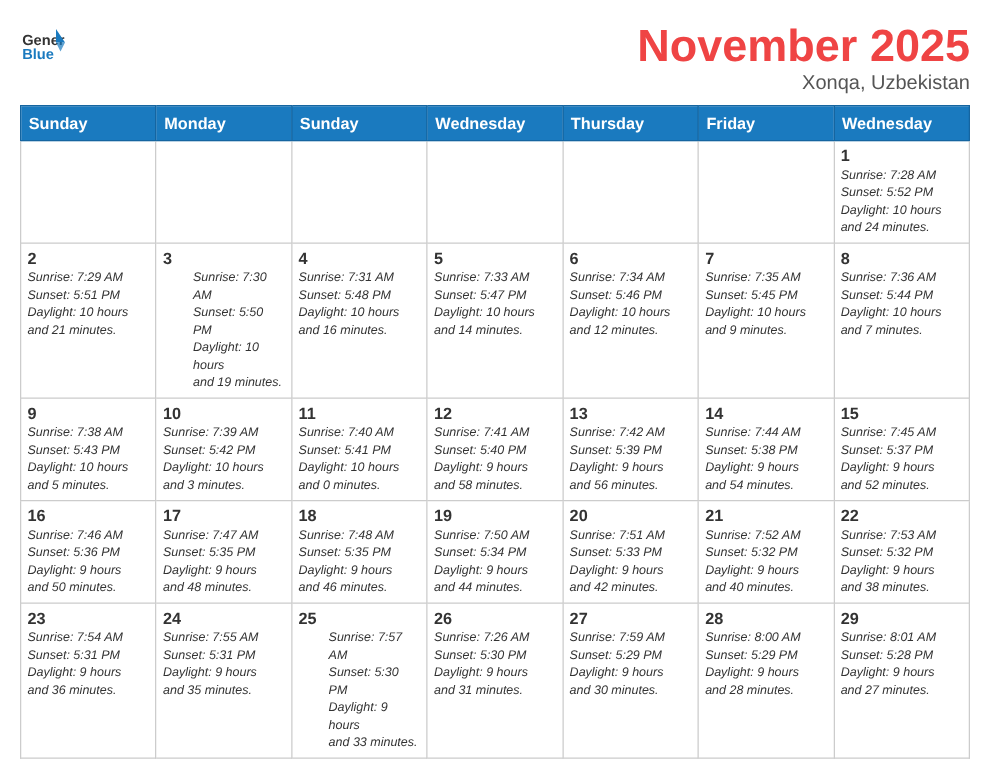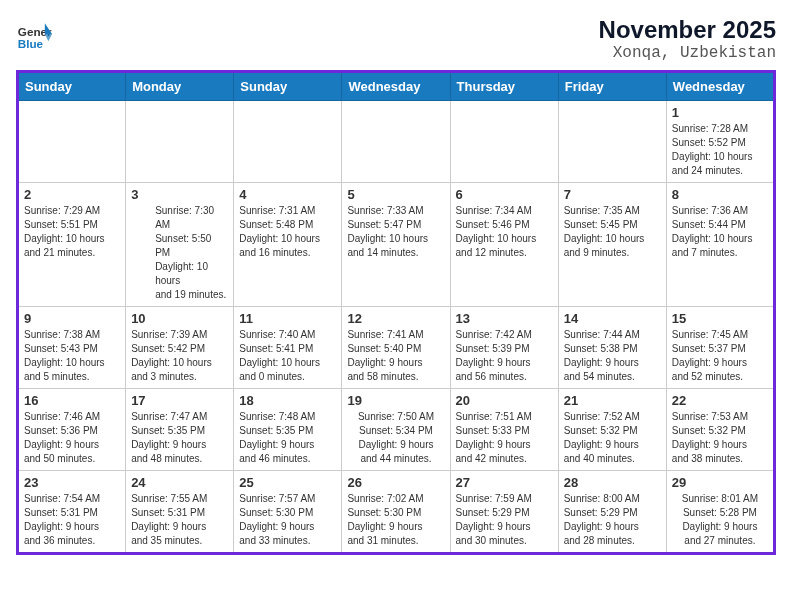--- a/index.html
+++ b/index.html
@@ -22,33 +22,32 @@
       gap: 4px;
     }
     .logo-icon {
       width: 36px;
       height: 36px;
     }
     .title-block {
       text-align: right;
     }
     .month-title {
-      font-size: 24px;
+      font-size: 36px;
       font-weight: bold;
-      color: #0f172a;
+      color: #ef4444;
     }
     .location {
       font-size: 16px;
       color: #555;
-      font-family: Liberation Mono, monospace;
     }
     .calendar {
       width: 100%;
       border-collapse: collapse;
-      border: 3px solid #6d28d9;
+      border: 1px solid #6d28d9;
     }
     .calendar th {
       background: #1a7abf;
       color: #fff;
       font-size: 13px;
       font-weight: bold;
       padding: 6px 6px;
       text-align: left;
       border: 1px solid #1565a0;
     }
@@ -66,20 +65,21 @@
       font-size: 13px;
       font-weight: bold;
       color: #333;
       display: block;
       margin-bottom: 2px;
     }
     .day-info {
       font-size: 10px;
       color: #333;
       line-height: 1.4;
+      font-style: italic;
     }
     .empty-cell {
       background: #f5f5f5;
     }
   </style>
 </head>
 <body>
 
 <div class="header">
   <div class="logo">
@@ -243,21 +243,21 @@
         </td>
         <td>
           <span class="day-number">18</span>
           <div class="day-info" style="white-space: pre-line;">Sunrise: 7:48 AM
 Sunset: 5:35 PM
 Daylight: 9 hours
 and 46 minutes.</div>
         </td>
         <td>
           <span class="day-number">19</span>
-          <div class="day-info" style="white-space: pre-line; text-align: center;">Sunrise: 7:50 AM
+          <div class="day-info" style="white-space: pre-line;">Sunrise: 7:50 AM
 Sunset: 5:34 PM
 Daylight: 9 hours
 and 44 minutes.</div>
         </td>
         <td>
           <span class="day-number">20</span>
           <div class="day-info" style="white-space: pre-line;">Sunrise: 7:51 AM
 Sunset: 5:33 PM
 Daylight: 9 hours
 and 42 minutes.</div>
@@ -287,48 +287,48 @@
         </td>
         <td>
           <span class="day-number">24</span>
           <div class="day-info" style="white-space: pre-line;">Sunrise: 7:55 AM
 Sunset: 5:31 PM
 Daylight: 9 hours
 and 35 minutes.</div>
         </td>
         <td>
           <span class="day-number">25</span>
-          <div class="day-info" style="white-space: pre-line;">Sunrise: 7:57 AM
+          <div class="day-info" style="white-space: pre-line; margin-left: 24px;">Sunrise: 7:57 AM
 Sunset: 5:30 PM
 Daylight: 9 hours
 and 33 minutes.</div>
         </td>
         <td>
           <span class="day-number">26</span>
-          <div class="day-info" style="white-space: pre-line;">Sunrise: 7:02 AM
+          <div class="day-info" style="white-space: pre-line;">Sunrise: 7:26 AM
 Sunset: 5:30 PM
 Daylight: 9 hours
 and 31 minutes.</div>
         </td>
         <td>
           <span class="day-number">27</span>
           <div class="day-info" style="white-space: pre-line;">Sunrise: 7:59 AM
 Sunset: 5:29 PM
 Daylight: 9 hours
 and 30 minutes.</div>
         </td>
         <td>
           <span class="day-number">28</span>
           <div class="day-info" style="white-space: pre-line;">Sunrise: 8:00 AM
 Sunset: 5:29 PM
 Daylight: 9 hours
 and 28 minutes.</div>
         </td>
         <td>
           <span class="day-number">29</span>
-          <div class="day-info" style="white-space: pre-line; text-align: center;">Sunrise: 8:01 AM
+          <div class="day-info" style="white-space: pre-line;">Sunrise: 8:01 AM
 Sunset: 5:28 PM
 Daylight: 9 hours
 and 27 minutes.</div>
         </td>
       </tr>
     </tbody>
 </table>
 
 </body></html>

